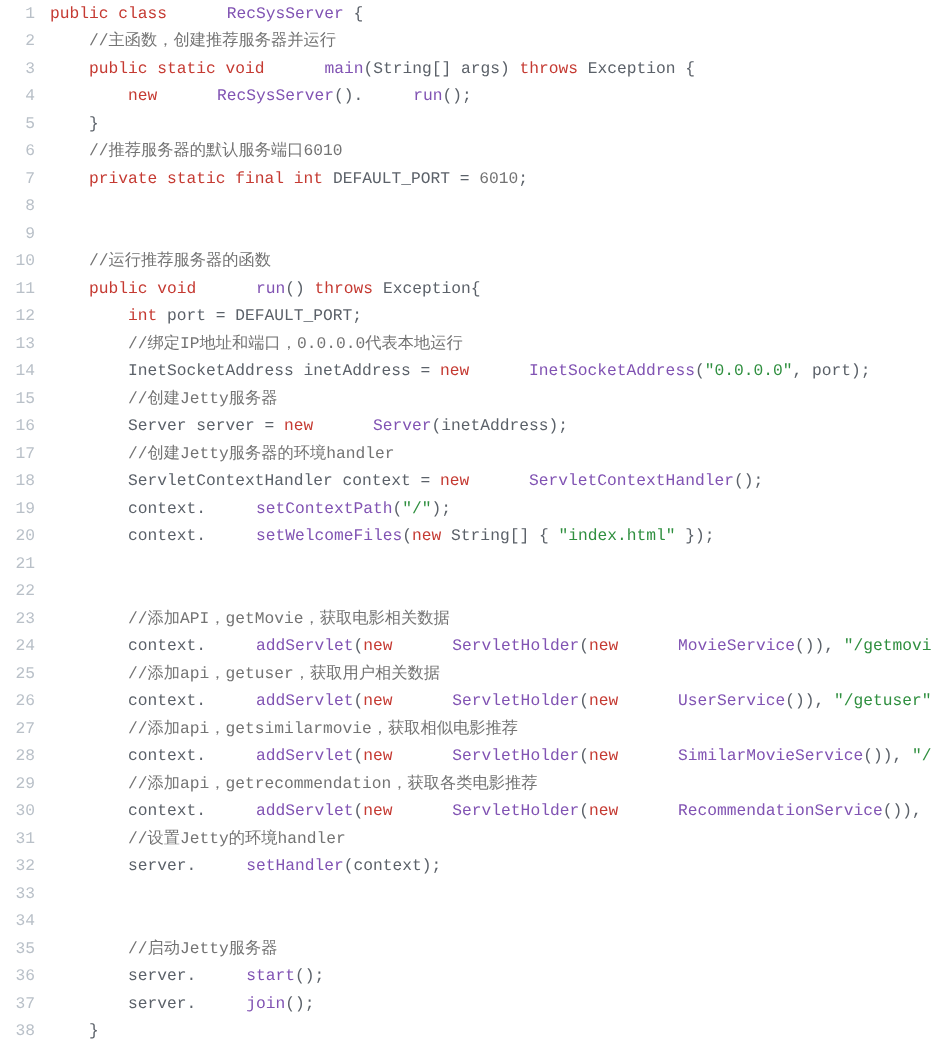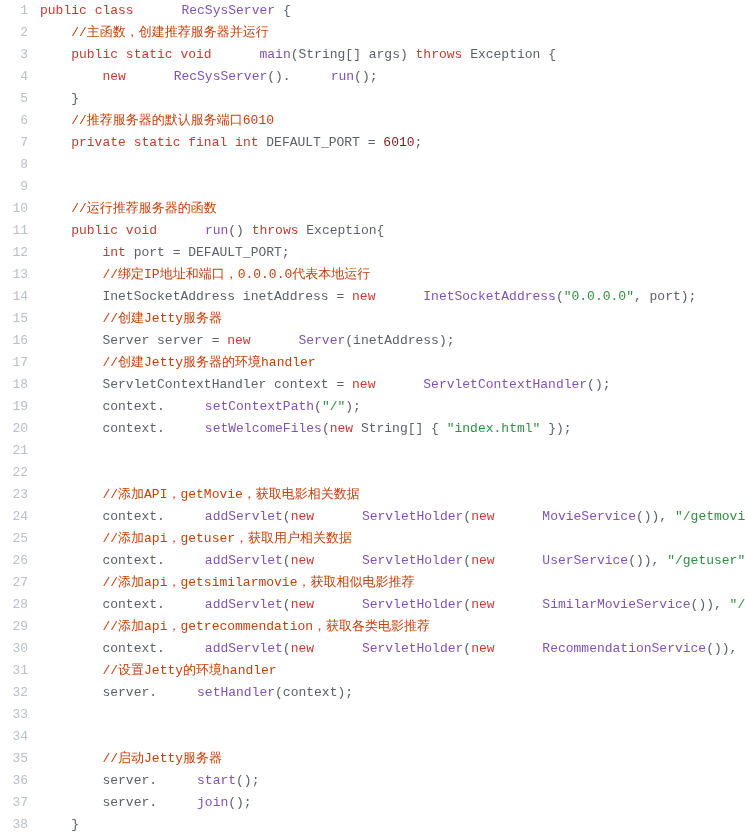--- a/index.html
+++ b/index.html
@@ -30,20 +30,20 @@
     flex: 0 0 28px;
     user-select: none;
   }
   .code {
     white-space: pre;
     flex: 0 0 auto;
   }
   .kw   { color: #c53a32; margin-top: 20px; }      
   .fn   { color: #8153b3; padding-left: 40px; }      
   .str  { color: #2f8f3f; }      
-  .num  { color: #7f1d1d; }      
-  .cm   { color: #c2410c; }      
+  .num  { color: #737373; }      
+  .cm   { color: #737373; }      
   .punct{ color: #5b6169; }
 </style>
 </head>
 <body>
 
 <div class="code-block" id="code"><div class="line"><span class="ln">1</span><span class="code"><span class="kw">public</span><span class="punct"> </span><span class="kw">class</span><span class="punct"> </span><span class="fn">RecSysServer</span><span class="punct"> {</span></span></div><div class="line"><span class="ln">2</span><span class="code">    <span class="cm">//主函数，创建推荐服务器并运行</span></span></div><div class="line"><span class="ln">3</span><span class="code">    <span class="kw">public</span><span class="punct"> </span><span class="kw">static</span><span class="punct"> </span><span class="kw">void</span><span class="punct"> </span><span class="fn">main</span><span class="punct">(String[] args) </span><span class="kw">throws</span><span class="punct"> Exception {</span></span></div><div class="line"><span class="ln">4</span><span class="code">        <span class="kw">new</span><span class="punct"> </span><span class="fn">RecSysServer</span><span class="punct">().</span><span class="fn">run</span><span class="punct">();</span></span></div><div class="line"><span class="ln">5</span><span class="code">    <span class="punct">}</span></span></div><div class="line"><span class="ln">6</span><span class="code">    <span class="cm">//推荐服务器的默认服务端口6010</span></span></div><div class="line"><span class="ln">7</span><span class="code">    <span class="kw">private</span><span class="punct"> </span><span class="kw">static</span><span class="punct"> </span><span class="kw">final</span><span class="punct"> </span><span class="kw">int</span><span class="punct"> DEFAULT_PORT = </span><span class="num">6010</span><span class="punct">;</span></span></div><div class="line"><span class="ln">8</span><span class="code">&nbsp;</span></div><div class="line"><span class="ln">9</span><span class="code">&nbsp;</span></div><div class="line"><span class="ln">10</span><span class="code">    <span class="cm">//运行推荐服务器的函数</span></span></div><div class="line"><span class="ln">11</span><span class="code">    <span class="kw">public</span><span class="punct"> </span><span class="kw">void</span><span class="punct"> </span><span class="fn">run</span><span class="punct">() </span><span class="kw">throws</span><span class="punct"> Exception{</span></span></div><div class="line"><span class="ln">12</span><span class="code">        <span class="kw">int</span><span class="punct"> port = DEFAULT_PORT;</span></span></div><div class="line"><span class="ln">13</span><span class="code">        <span class="cm">//绑定IP地址和端口，0.0.0.0代表本地运行</span></span></div><div class="line"><span class="ln">14</span><span class="code">        <span class="punct">InetSocketAddress inetAddress = </span><span class="kw">new</span><span class="punct"> </span><span class="fn">InetSocketAddress</span><span class="punct">(</span><span class="str">"0.0.0.0"</span><span class="punct">, port);</span></span></div><div class="line"><span class="ln">15</span><span class="code">        <span class="cm">//创建Jetty服务器</span></span></div><div class="line"><span class="ln">16</span><span class="code">        <span class="punct">Server server = </span><span class="kw">new</span><span class="punct"> </span><span class="fn">Server</span><span class="punct">(inetAddress);</span></span></div><div class="line"><span class="ln">17</span><span class="code">        <span class="cm">//创建Jetty服务器的环境handler</span></span></div><div class="line"><span class="ln">18</span><span class="code">        <span class="punct">ServletContextHandler context = </span><span class="kw">new</span><span class="punct"> </span><span class="fn">ServletContextHandler</span><span class="punct">();</span></span></div><div class="line"><span class="ln">19</span><span class="code">        <span class="punct">context.</span><span class="fn">setContextPath</span><span class="punct">(</span><span class="str">"/"</span><span class="punct">);</span></span></div><div class="line"><span class="ln">20</span><span class="code">        <span class="punct">context.</span><span class="fn">setWelcomeFiles</span><span class="punct">(</span><span class="kw">new</span><span class="punct"> String[] { </span><span class="str">"index.html"</span><span class="punct"> });</span></span></div><div class="line"><span class="ln">21</span><span class="code">&nbsp;</span></div><div class="line"><span class="ln">22</span><span class="code">&nbsp;</span></div><div class="line"><span class="ln">23</span><span class="code">        <span class="cm">//添加API，getMovie，获取电影相关数据</span></span></div><div class="line"><span class="ln">24</span><span class="code">        <span class="punct">context.</span><span class="fn">addServlet</span><span class="punct">(</span><span class="kw">new</span><span class="punct"> </span><span class="fn">ServletHolder</span><span class="punct">(</span><span class="kw">new</span><span class="punct"> </span><span class="fn">MovieService</span><span class="punct">()), </span><span class="str">"/getmovie"</span><span class="punct">);</span></span></div><div class="line"><span class="ln">25</span><span class="code">        <span class="cm">//添加api，getuser，获取用户相关数据</span></span></div><div class="line"><span class="ln">26</span><span class="code">        <span class="punct">context.</span><span class="fn">addServlet</span><span class="punct">(</span><span class="kw">new</span><span class="punct"> </span><span class="fn">ServletHolder</span><span class="punct">(</span><span class="kw">new</span><span class="punct"> </span><span class="fn">UserService</span><span class="punct">()), </span><span class="str">"/getuser"</span><span class="punct">);</span></span></div><div class="line"><span class="ln">27</span><span class="code">        <span class="cm">//添加api，getsimilarmovie，获取相似电影推荐</span></span></div><div class="line"><span class="ln">28</span><span class="code">        <span class="punct">context.</span><span class="fn">addServlet</span><span class="punct">(</span><span class="kw">new</span><span class="punct"> </span><span class="fn">ServletHolder</span><span class="punct">(</span><span class="kw">new</span><span class="punct"> </span><span class="fn">SimilarMovieService</span><span class="punct">()), </span><span class="str">"/getsimilarmovie"</span></span></div><div class="line"><span class="ln">29</span><span class="code">        <span class="cm">//添加api，getrecommendation，获取各类电影推荐</span></span></div><div class="line"><span class="ln">30</span><span class="code">        <span class="punct">context.</span><span class="fn">addServlet</span><span class="punct">(</span><span class="kw">new</span><span class="punct"> </span><span class="fn">ServletHolder</span><span class="punct">(</span><span class="kw">new</span><span class="punct"> </span><span class="fn">RecommendationService</span><span class="punct">()), </span><span class="str">"/getrecommendation"</span></span></div><div class="line"><span class="ln">31</span><span class="code">        <span class="cm">//设置Jetty的环境handler</span></span></div><div class="line"><span class="ln">32</span><span class="code">        <span class="punct">server.</span><span class="fn">setHandler</span><span class="punct">(context);</span></span></div><div class="line"><span class="ln">33</span><span class="code">&nbsp;</span></div><div class="line"><span class="ln">34</span><span class="code">&nbsp;</span></div><div class="line"><span class="ln">35</span><span class="code">        <span class="cm">//启动Jetty服务器</span></span></div><div class="line"><span class="ln">36</span><span class="code">        <span class="punct">server.</span><span class="fn">start</span><span class="punct">();</span></span></div><div class="line"><span class="ln">37</span><span class="code">        <span class="punct">server.</span><span class="fn">join</span><span class="punct">();</span></span></div><div class="line"><span class="ln">38</span><span class="code">    <span class="punct">}</span></span></div></div>
 
 </body></html>

